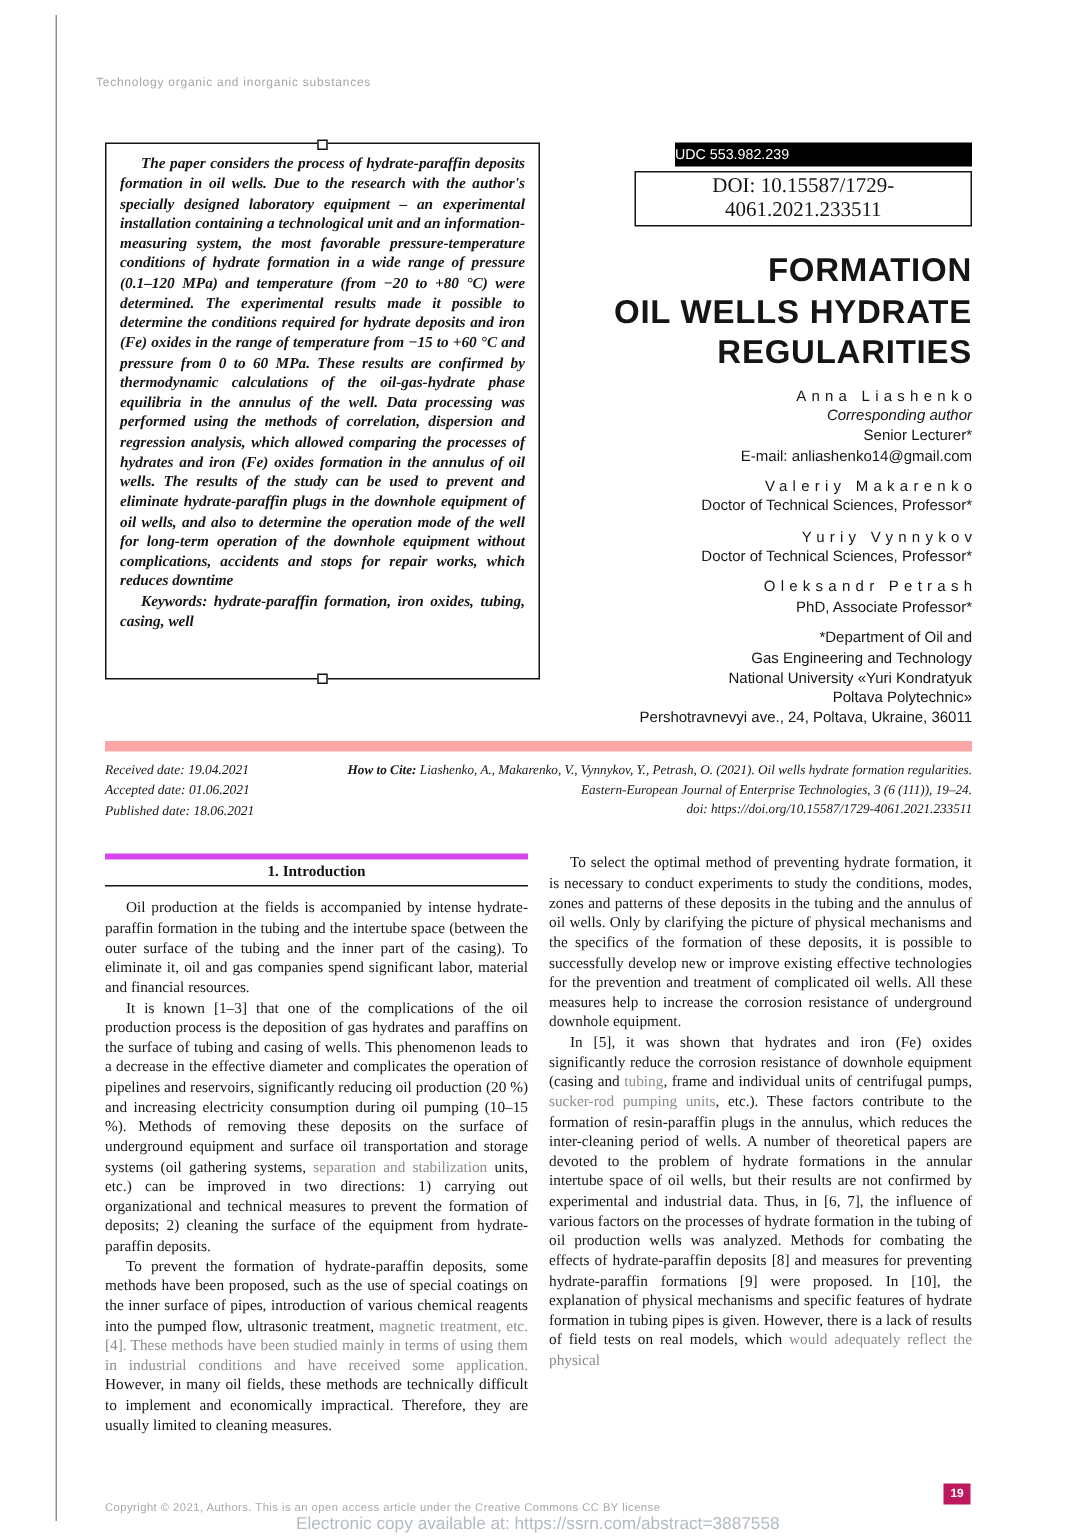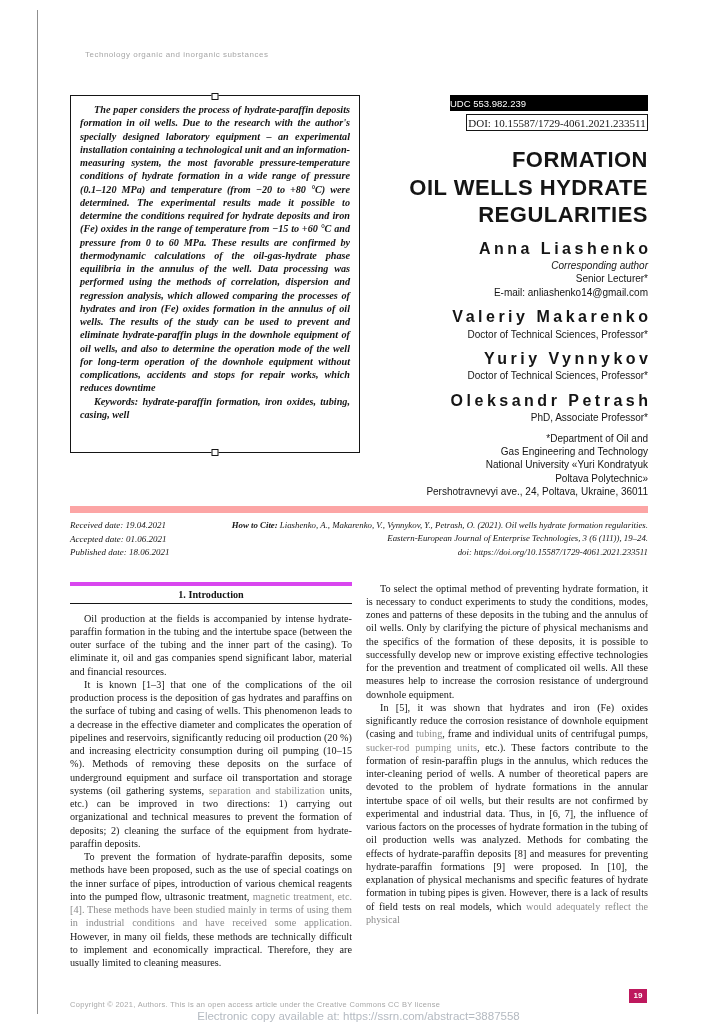--- a/index.html
+++ b/index.html
@@ -1,35 +1,35 @@
 <!DOCTYPE html>
 <html><head>
 <meta charset="utf-8">
 <style>
   * { margin:0; padding:0; box-sizing:border-box; }
   html,body { background:#ddd; }
   body { width:717px; font-family:"Liberation Serif",serif; }
   .page { position:relative; width:717px; height:1024px; background:#ffffff; overflow:hidden; margin:0 auto; }
   .left-rule { position:absolute; left:37px; top:10px; bottom:10px; width:1px; background:#8f8f8f; }
-  .running-head { position:absolute; top:50px; left:64px; font-family:"Liberation Sans",sans-serif; font-size:8px; color:#a6a6a6; letter-spacing:.5px;margin-left:21px; }
+  .running-head { position:absolute; top:50px; left:64px; font-family:"Liberation Sans",sans-serif; font-size:8px; color:#a6a6a6; letter-spacing:.5px; }
   .content { position:absolute; left:70px; top:95px; width:578px; }
 
   .header-row { display:flex; gap:6px; align-items:flex-start; }
   .abstract-box { flex:0 0 290px; border:1.2px solid #151515; min-height:358px; padding:7px 9px; position:relative; }
   .abstract-box::before, .abstract-box::after { content:""; position:absolute; left:50%; transform:translateX(-50%); width:5px; height:5px; background:#fff; border:1px solid #151515; }
   .abstract-box::before { top:-3.5px; }
   .abstract-box::after { bottom:-3.5px; }
   .abstract-text, .abstract-keywords { font-size:10.2px; line-height:1.3; font-weight:bold; font-style:italic; text-align:justify; text-indent:14px; color:#151515; }
 
   .header-right { flex:1; text-align:right; color:#151515; }
   .udc-box { margin-left:auto; width:198px; background:#000; color:#fff; font-family:"Liberation Sans",sans-serif; font-size:9.5px; text-align:left; padding:2.5px 0; }
-  .doi-box { margin-left:auto; width:182px; border:1px solid #151515; font-size:11px; text-align:center; padding:1.5px 0; margin-top:3px; }
+  .doi-box { margin-left:auto; width:225px; border:1px solid #151515; font-size:14px; text-align:center; padding:1.5px 0; margin-top:3px; }
   .title { font-family:"Liberation Sans",sans-serif; font-weight:bold; font-size:22px; line-height:1.25; margin-top:15px; letter-spacing:.5px; }
   .authors { margin-top:9px; }
-  .author-name { font-family:"Liberation Sans",sans-serif; font-weight:bold; font-size:16px; letter-spacing:3.5px; margin-right:-3.5px; margin-top:7px; line-height:1.35; }
+  .author-name { font-family:"Liberation Sans",sans-serif; font-weight:normal; font-size:10px; letter-spacing:3.5px; margin-right:-3.5px; margin-top:7px; line-height:1.35; }
   .author-detail, .aff-line { font-family:"Liberation Sans",sans-serif; font-size:10px; line-height:1.33; }
   .italic { font-style:italic; }
   .affiliation { margin-top:7px; }
 
   .meta-row { display:flex; justify-content:space-between; border-top:7px solid #fca5a5; margin-top:8px; padding-top:6px; }
   .dates { font-size:9px; font-style:italic; line-height:1.5; color:#151515; white-space:nowrap; }
   .cite { font-size:8.8px; font-style:italic; text-align:right; line-height:1.5; color:#151515; max-width:430px; }
   .cite-label { font-weight:bold; }
 
   .body-row { display:flex; gap:14px; margin-top:22px; }

